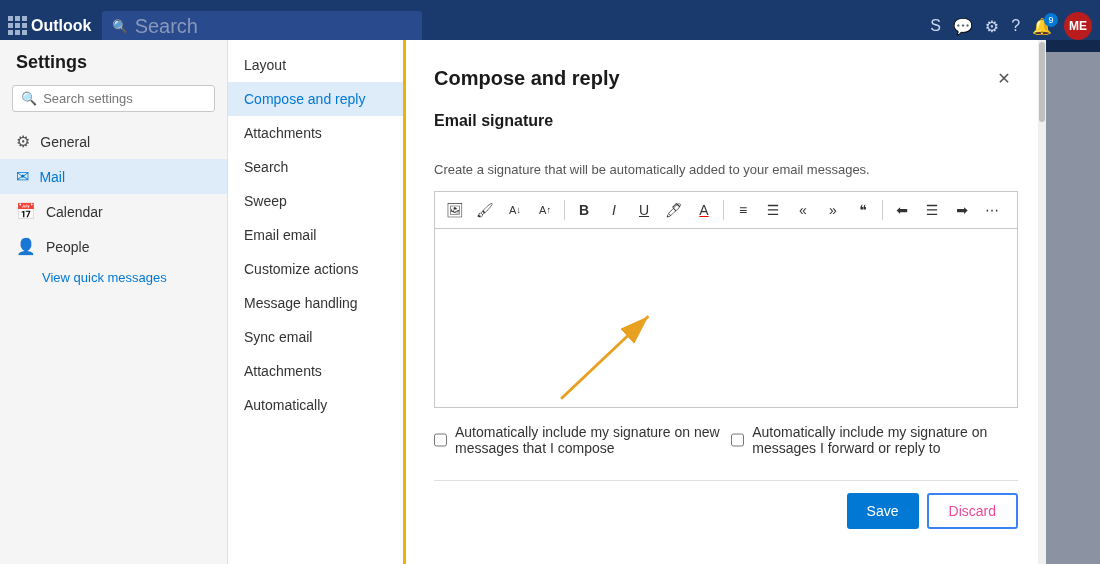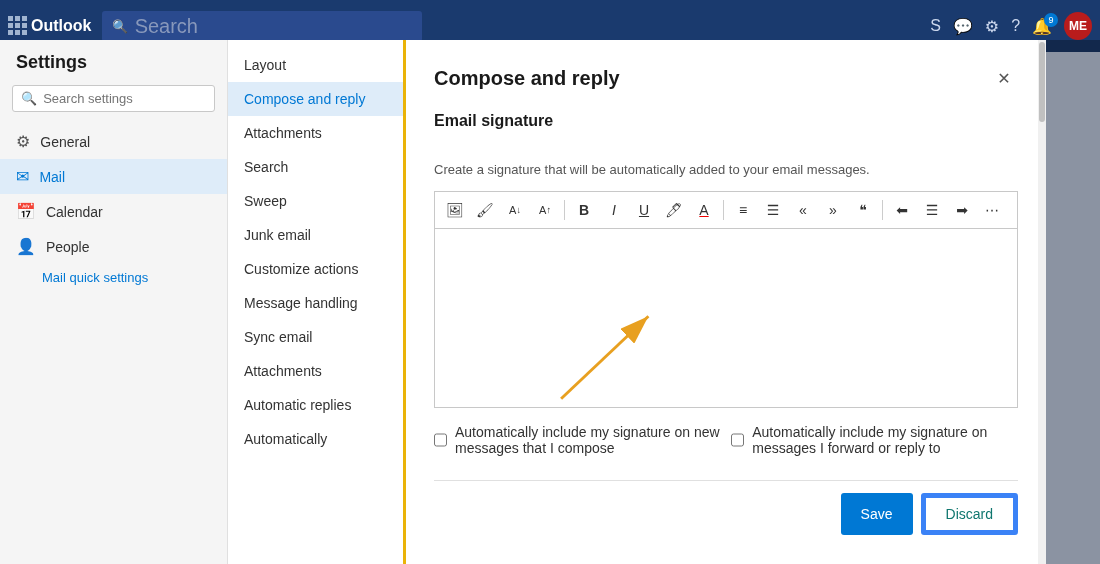--- a/index.html
+++ b/index.html
@@ -341,22 +341,22 @@
       color: #fff;
       border: none;
       padding: 8px 20px;
       border-radius: 3px;
       font-size: 14px;
       cursor: pointer;
       font-family: inherit;
     }
     .btn-secondary {
       background: #fff;
-      color: #0f766e;
-      border: 5px solid #3b82f6;
+      color: #ec4899;
+      border: 2px solid #3b82f6;
       padding: 8px 20px;
       border-radius: 3px;
       font-size: 14px;
       cursor: pointer;
       font-family: inherit;
     }
 
     
     .scroll-indicator {
       position: absolute;
@@ -436,35 +436,34 @@
             <span>Mail</span>
           </div>
           <div class="nav-item">
             <span class="nav-item-icon">📅</span>
             <span>Calendar</span>
           </div>
           <div class="nav-item">
             <span class="nav-item-icon">👤</span>
             <span>People</span>
           </div>
-          <div class="nav-link">Mail quick settings</div>
+          <div class="nav-link">View quick messages</div>
         </div>
 
         <div class="settings-menu">
           <div class="menu-item">Layout</div>
           <div class="menu-item active">Compose and reply</div>
           <div class="menu-item">Attachments</div>
           <div class="menu-item">Search</div>
           <div class="menu-item">Sweep</div>
-          <div class="menu-item">Junk email</div>
+          <div class="menu-item">Email email</div>
           <div class="menu-item">Customize actions</div>
           <div class="menu-item">Message handling</div>
           <div class="menu-item">Sync email</div>
           <div class="menu-item">Attachments</div>
-          <div class="menu-item">Automatic replies</div>
           <div class="menu-item">Automatically</div>
         </div>
 
         <div class="settings-content">
           <div class="modal-header">
             <div class="modal-title">Compose and reply</div>
             <div class="close-btn">✕</div>
           </div>
 
           <div class="section-title">Email signature</div>

